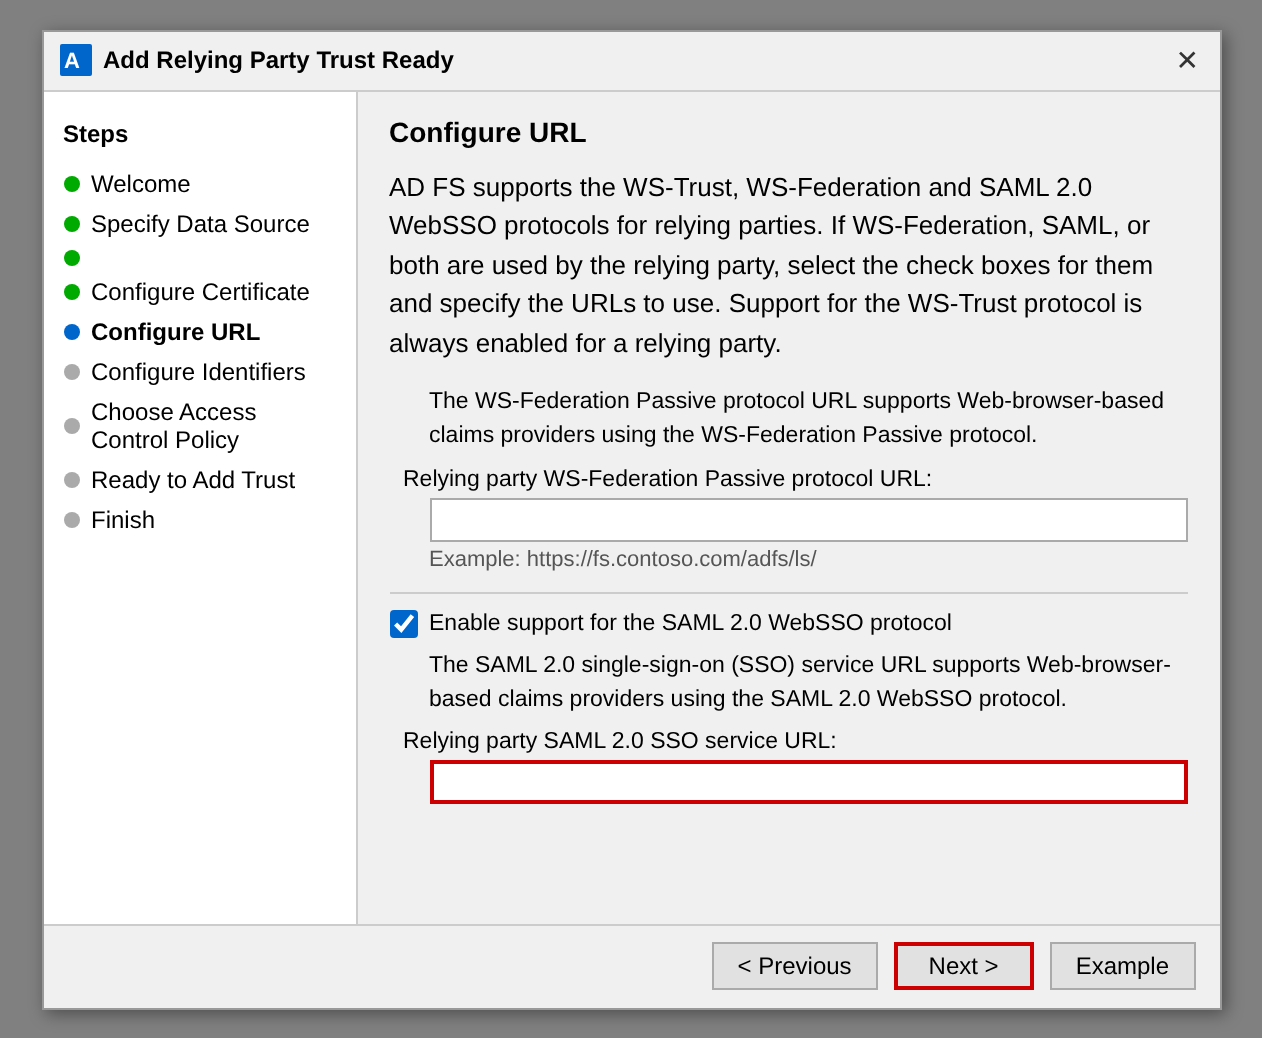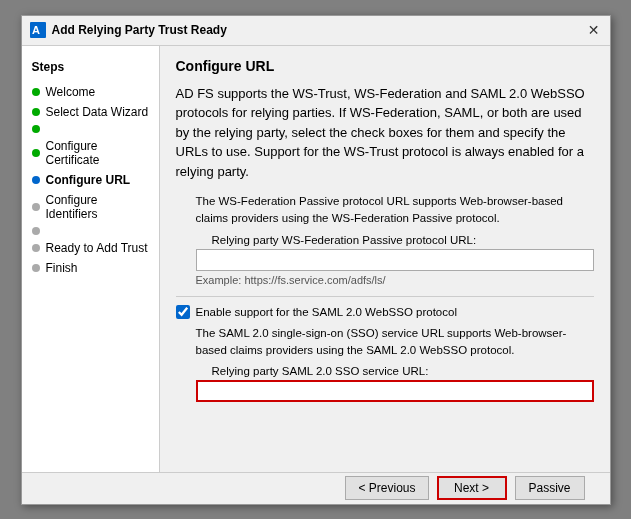--- a/index.html
+++ b/index.html
@@ -49,21 +49,21 @@
       border: none;
       background: none;
       padding: 0 2px;
     }
     .dialog-body {
       display: flex;
       flex: 1;
       overflow: hidden;
     }
     .sidebar {
-      width: 138px;
+      width: 157px;
       background: #fff;
       border-right: 1px solid #ccc;
       padding: 10px 0;
     }
     .sidebar-title {
       font-weight: 700;
       font-size: 12px;
       padding: 4px 10px 8px 10px;
       color: #000;
     }
@@ -124,21 +124,21 @@
       font-size: 11.5px;
       color: #000;
       line-height: 1.5;
       margin-left: 20px;
       margin-bottom: 6px;
     }
     .field-label {
       font-size: 11.5px;
       color: #000;
       margin-bottom: 3px;
-      margin-left: 36px;
+      margin-left: 7px;
     }
     .text-input {
       width: calc(100% - 20px);
       margin-left: 20px;
       height: 22px;
       border: 1px solid #aaa;
       background: #fff;
       padding: 2px 4px;
       font-size: 11.5px;
     }
@@ -151,27 +151,27 @@
       margin-left: 20px;
       margin-top: 3px;
     }
     input[type="checkbox"] {
       width: 14px;
       height: 14px;
       cursor: pointer;
       accent-color: #0066cc;
     }
     .dialog-footer {
-      height: 32px;
+      height: 42px;
       border-top: 1px solid #ccc;
       background: #f0f0f0;
       display: flex;
       align-items: center;
       justify-content: flex-end;
-      padding: 0 25px;
+      padding: 0 12px;
       gap: 8px;
     }
     .btn {
       height: 24px;
       min-width: 70px;
       padding: 0 12px;
       font-size: 12px;
       background: #e1e1e1;
       border: 1px solid #aaa;
       cursor: pointer;
@@ -207,74 +207,75 @@
 
     <div class="sidebar">
       <div class="sidebar-title">Steps</div>
 
       <div class="sidebar-item">
         <span class="dot dot-green"></span>
         <span>Welcome</span>
       </div>
       <div class="sidebar-item">
         <span class="dot dot-green"></span>
-        <span>Select Data Wizard</span>
+        <span>Specify Data Source</span>
       </div>
       <div class="sidebar-item">
         <span class="dot dot-green"></span>
       </div>
       <div class="sidebar-item">
         <span class="dot dot-green"></span>
         <span>Configure Certificate</span>
       </div>
       <div class="sidebar-item active">
         <span class="dot dot-blue"></span>
         <span>Configure URL</span>
       </div>
       <div class="sidebar-item">
         <span class="dot dot-gray"></span>
         <span>Configure Identifiers</span>
       </div>
       <div class="sidebar-item">
         <span class="dot dot-gray"></span>
+        <span>Choose Access Control Policy</span>
       </div>
       <div class="sidebar-item">
         <span class="dot dot-gray"></span>
         <span>Ready to Add Trust</span>
       </div>
       <div class="sidebar-item">
         <span class="dot dot-gray"></span>
         <span>Finish</span>
       </div>
     </div>
 
     <div class="main-content">
       <div class="page-title">Configure URL</div>
 
       <div class="description-text">AD FS supports the WS-Trust, WS-Federation and SAML 2.0 WebSSO protocols for relying parties.  If WS-Federation, SAML, or both are used by the relying party, select the check boxes for them and specify the URLs to use.  Support for the WS-Trust protocol is always enabled for a relying party.</div>
 
       <div class="section">
         <div class="sub-description">The WS-Federation Passive protocol URL supports Web-browser-based claims providers using the WS-Federation Passive protocol.</div>
         <div class="field-label">Relying party WS-Federation Passive protocol URL:</div>
         <input type="text" class="text-input" value="" style="">
-        <div class="example-text">Example: https://fs.service.com/adfs/ls/</div>
+        <div class="example-text">Example: https://fs.contoso.com/adfs/ls/</div>
       </div>
 
       <hr class="divider">
 
       <div class="section">
         <div class="checkbox-row">
           <input type="checkbox" id="saml-checkbox" checked="" style="">
           <label for="saml-checkbox" class="checkbox-label">Enable support for the SAML 2.0 WebSSO protocol</label>
         </div>
         <div class="sub-description">The SAML 2.0 single-sign-on (SSO) service URL supports Web-browser-based claims providers using the SAML 2.0 WebSSO protocol.</div>
         <div class="field-label">Relying party SAML 2.0 SSO service URL:</div>
         <input type="text" class="text-input highlighted" value="" style="">
       </div>
     </div>
   </div>
 
   <div class="dialog-footer">
     <button class="btn">&lt; Previous</button>
     <button class="btn btn-next">Next &gt;</button>
-    <button class="btn">Passive</button>
+    <button class="btn">Example</button>
   </div>
 </div>
 
 </body></html>

